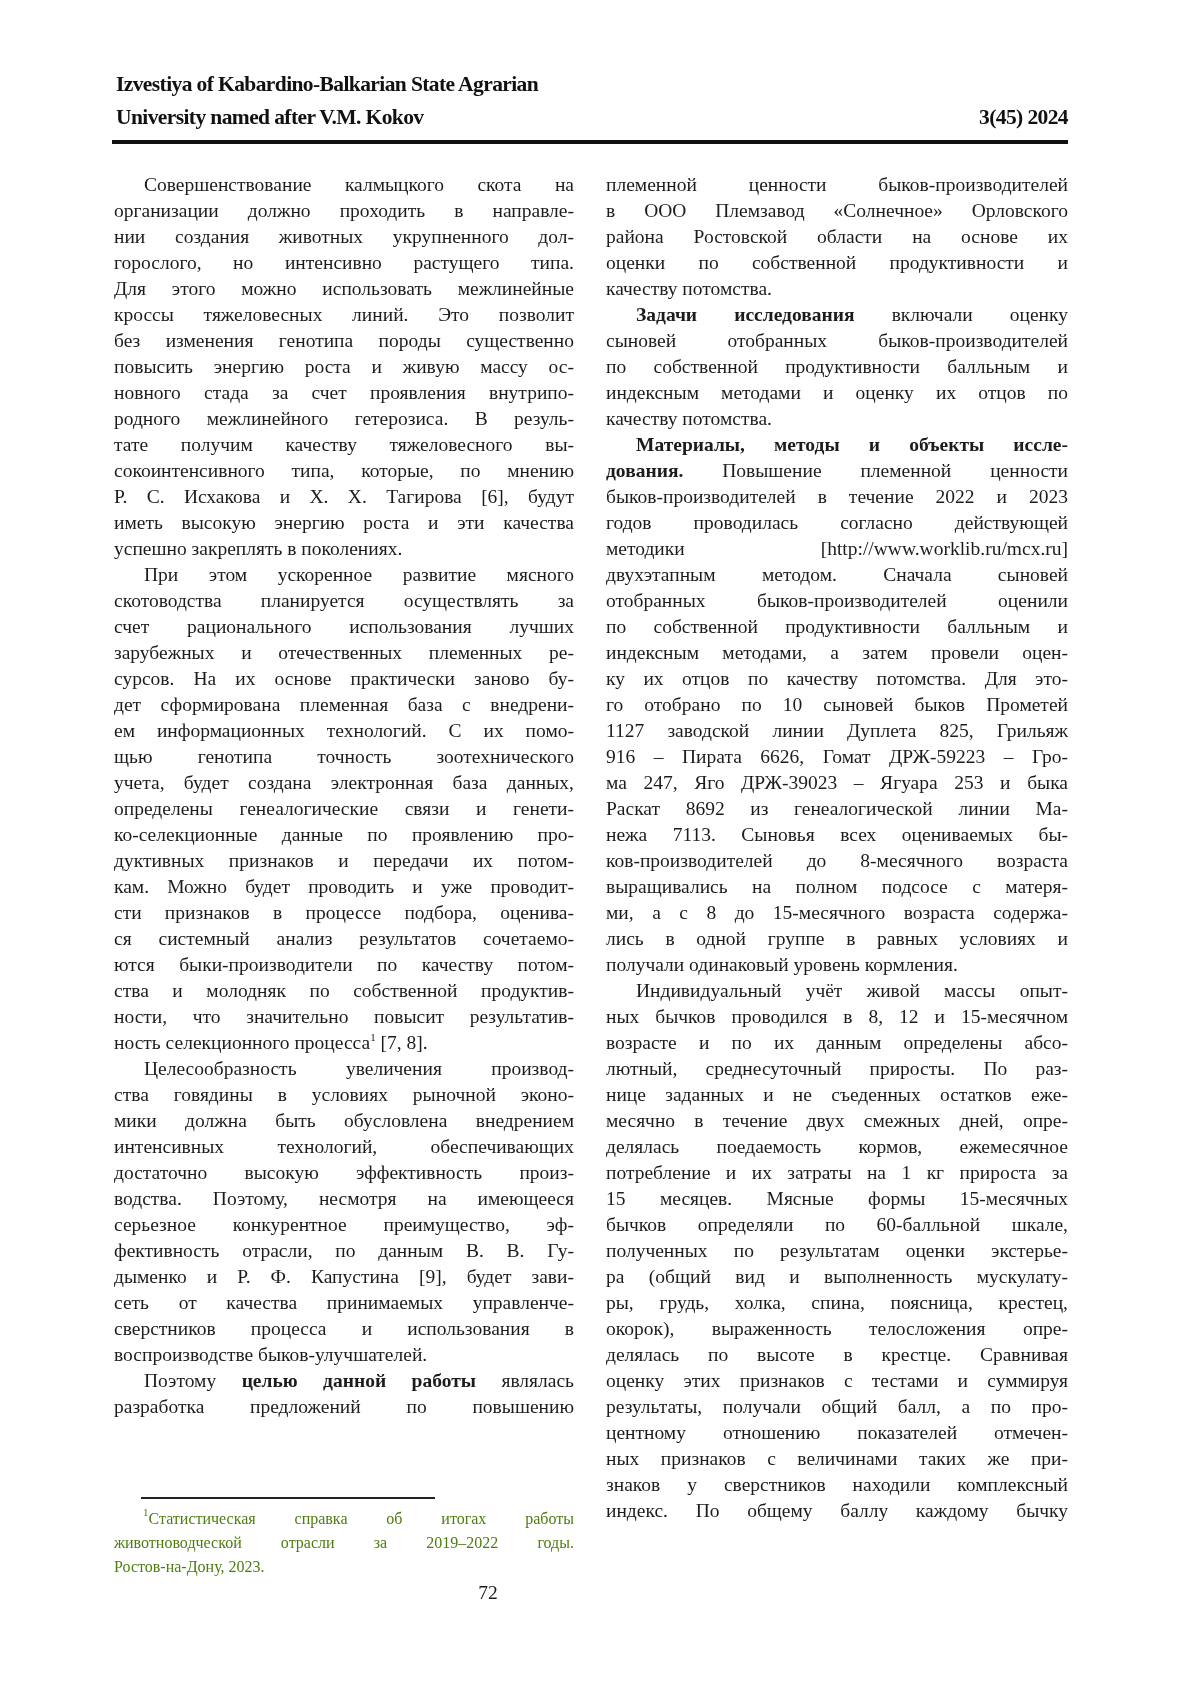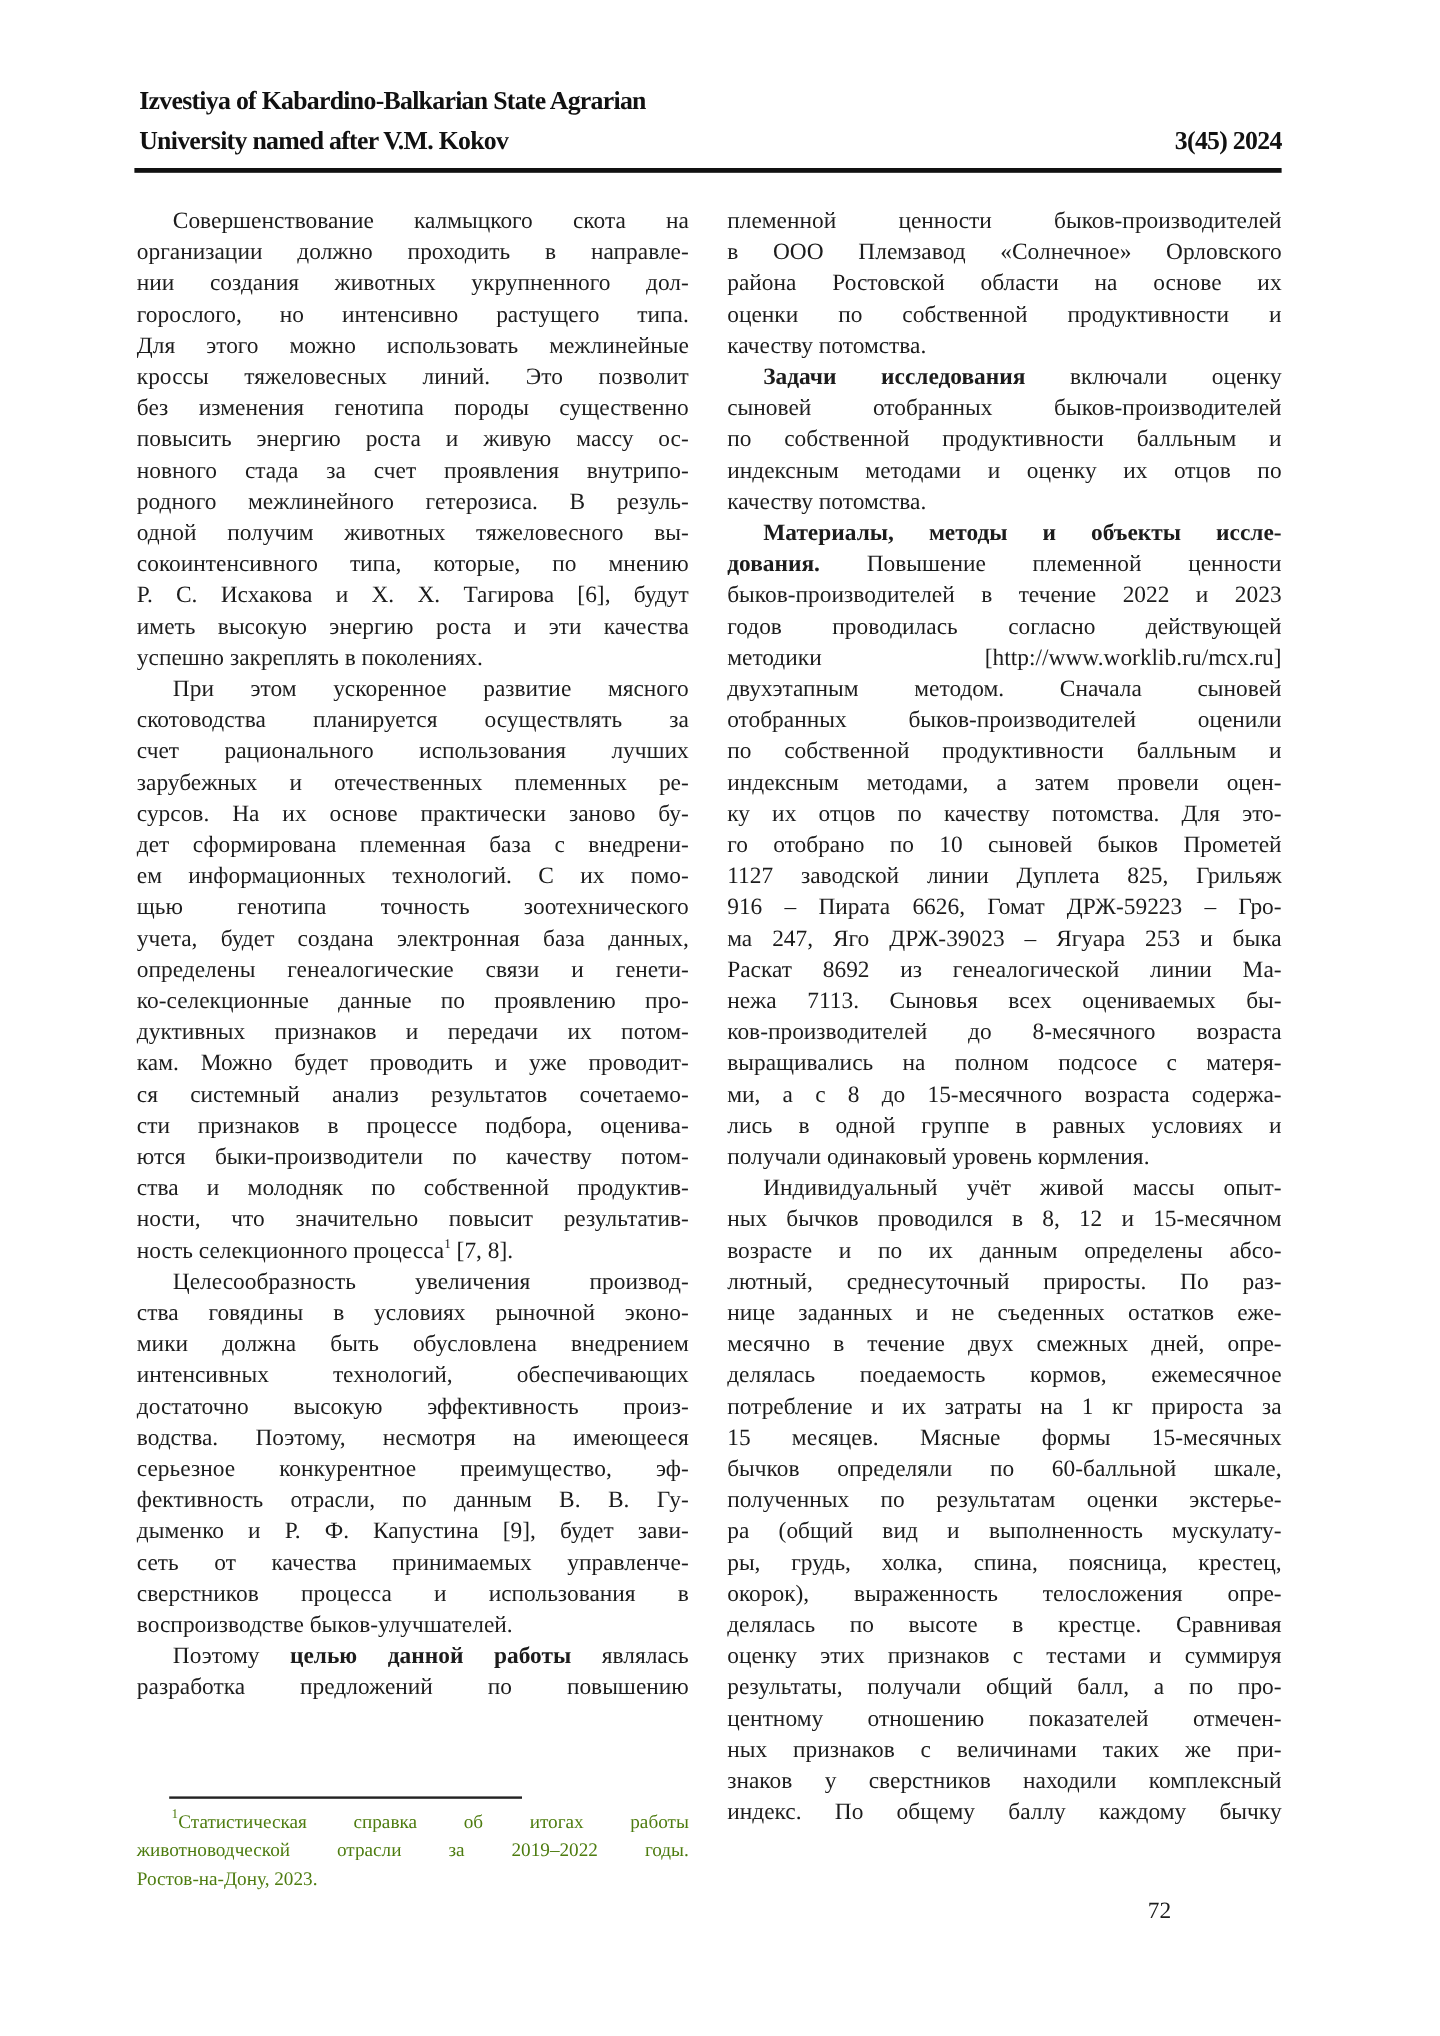--- a/index.html
+++ b/index.html
@@ -14,21 +14,21 @@
   .col-right { left: 606px; width: 462px; }
   .line { display: block; height: 26px; line-height: 26px; white-space: nowrap; text-align: justify; text-align-last: justify; }
   .line.last { text-align-last: left; }
   .line.indent { padding-left: 30px; }
   b { font-weight: bold; }
   sup { font-size: 11px; line-height: 0; vertical-align: 8px; }
   .fn-rule { position: absolute; left: 141px; top: 1497px; width: 294px; height: 2px; background: #222; }
   .footnote { position: absolute; left: 114px; top: 1507px; width: 460px; font-family: "Liberation Serif", serif; font-size: 16px; color: #4d7c0f; }
   .footnote .line { height: 24px; line-height: 24px; }
   .footnote .line.indent { padding-left: 29px; }
-  .pagenum { position: absolute; left: 0; width: 976px; top: 1582px; text-align: right; font-family: "Liberation Serif", serif; font-size: 19.5px; color: #1c1c1c; }
+  .pagenum { position: absolute; left: 0; width: 976px; top: 1582px; text-align: center; font-family: "Liberation Serif", serif; font-size: 19.5px; color: #1c1c1c; }
 </style>
 </head>
 <body>
 
 <div>
   <div class="header">
     <span class="l1">Izvestiya of Kabardino-Balkarian State Agrarian</span>
     <span class="l2">University named after V.M. Kokov</span>
     <span class="issue">3(45) 2024</span>
   </div>
@@ -40,42 +40,42 @@
     <span class="line indent">Совершенствование калмыцкого скота на</span>
     <span class="line">организации должно проходить в направле-</span>
     <span class="line">нии создания животных укрупненного дол-</span>
     <span class="line">горослого, но интенсивно растущего типа.</span>
     <span class="line">Для этого можно использовать межлинейные</span>
     <span class="line">кроссы тяжеловесных линий. Это позволит</span>
     <span class="line">без изменения генотипа породы существенно</span>
     <span class="line">повысить энергию роста и живую массу ос-</span>
     <span class="line">новного стада за счет проявления внутрипо-</span>
     <span class="line">родного межлинейного гетерозиса. В резуль-</span>
-    <span class="line">одной получим животных тяжеловесного вы-</span>
+    <span class="line">тате получим качеству тяжеловесного вы-</span>
     <span class="line">сокоинтенсивного типа, которые, по мнению</span>
     <span class="line">Р. С. Исхакова и Х. Х. Тагирова [6], будут</span>
     <span class="line">иметь высокую энергию роста и эти качества</span>
     <span class="line last">успешно закреплять в поколениях.</span>
   </div>
   <div>
     <span class="line indent">При этом ускоренное развитие мясного</span>
     <span class="line">скотоводства планируется осуществлять за</span>
     <span class="line">счет рационального использования лучших</span>
     <span class="line">зарубежных и отечественных племенных ре-</span>
     <span class="line">сурсов. На их основе практически заново бу-</span>
     <span class="line">дет сформирована племенная база с внедрени-</span>
     <span class="line">ем информационных технологий. С их помо-</span>
     <span class="line">щью генотипа точность зоотехнического</span>
     <span class="line">учета, будет создана электронная база данных,</span>
     <span class="line">определены генеалогические связи и генети-</span>
     <span class="line">ко-селекционные данные по проявлению про-</span>
     <span class="line">дуктивных признаков и передачи их потом-</span>
     <span class="line">кам. Можно будет проводить и уже проводит-</span>
+    <span class="line">сти признаков в процессе подбора, оценива-</span>
     <span class="line">ся системный анализ результатов сочетаемо-</span>
-    <span class="line">сти признаков в процессе подбора, оценива-</span>
     <span class="line">ются быки-производители по качеству потом-</span>
     <span class="line">ства и молодняк по собственной продуктив-</span>
     <span class="line">ности, что значительно повысит результатив-</span>
     <span class="line last"><span>ность селекционного процесса</span><sup>1</sup><span> [7, 8].</span></span>
   </div>
   <div>
     <span class="line indent">Целесообразность увеличения производ-</span>
     <span class="line">ства говядины в условиях рыночной эконо-</span>
     <span class="line">мики должна быть обусловлена внедрением</span>
     <span class="line">интенсивных технологий, обеспечивающих</span>

